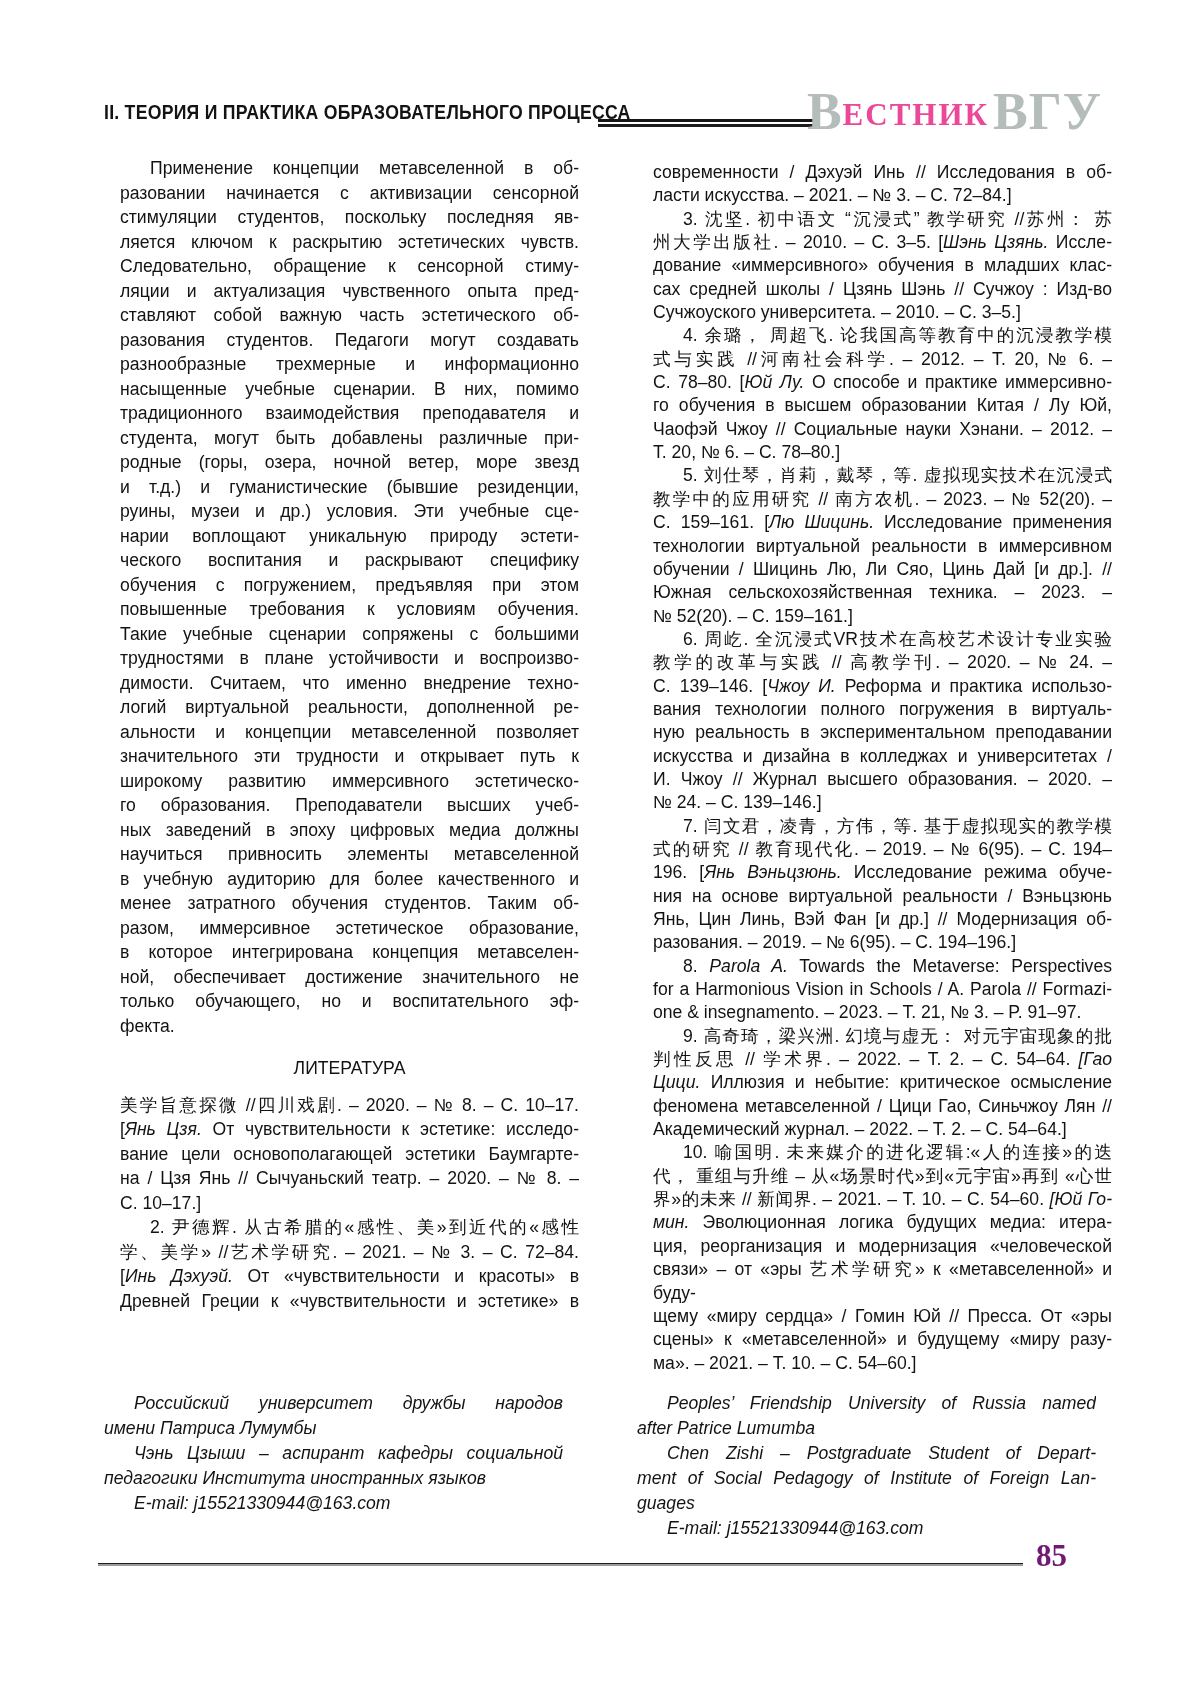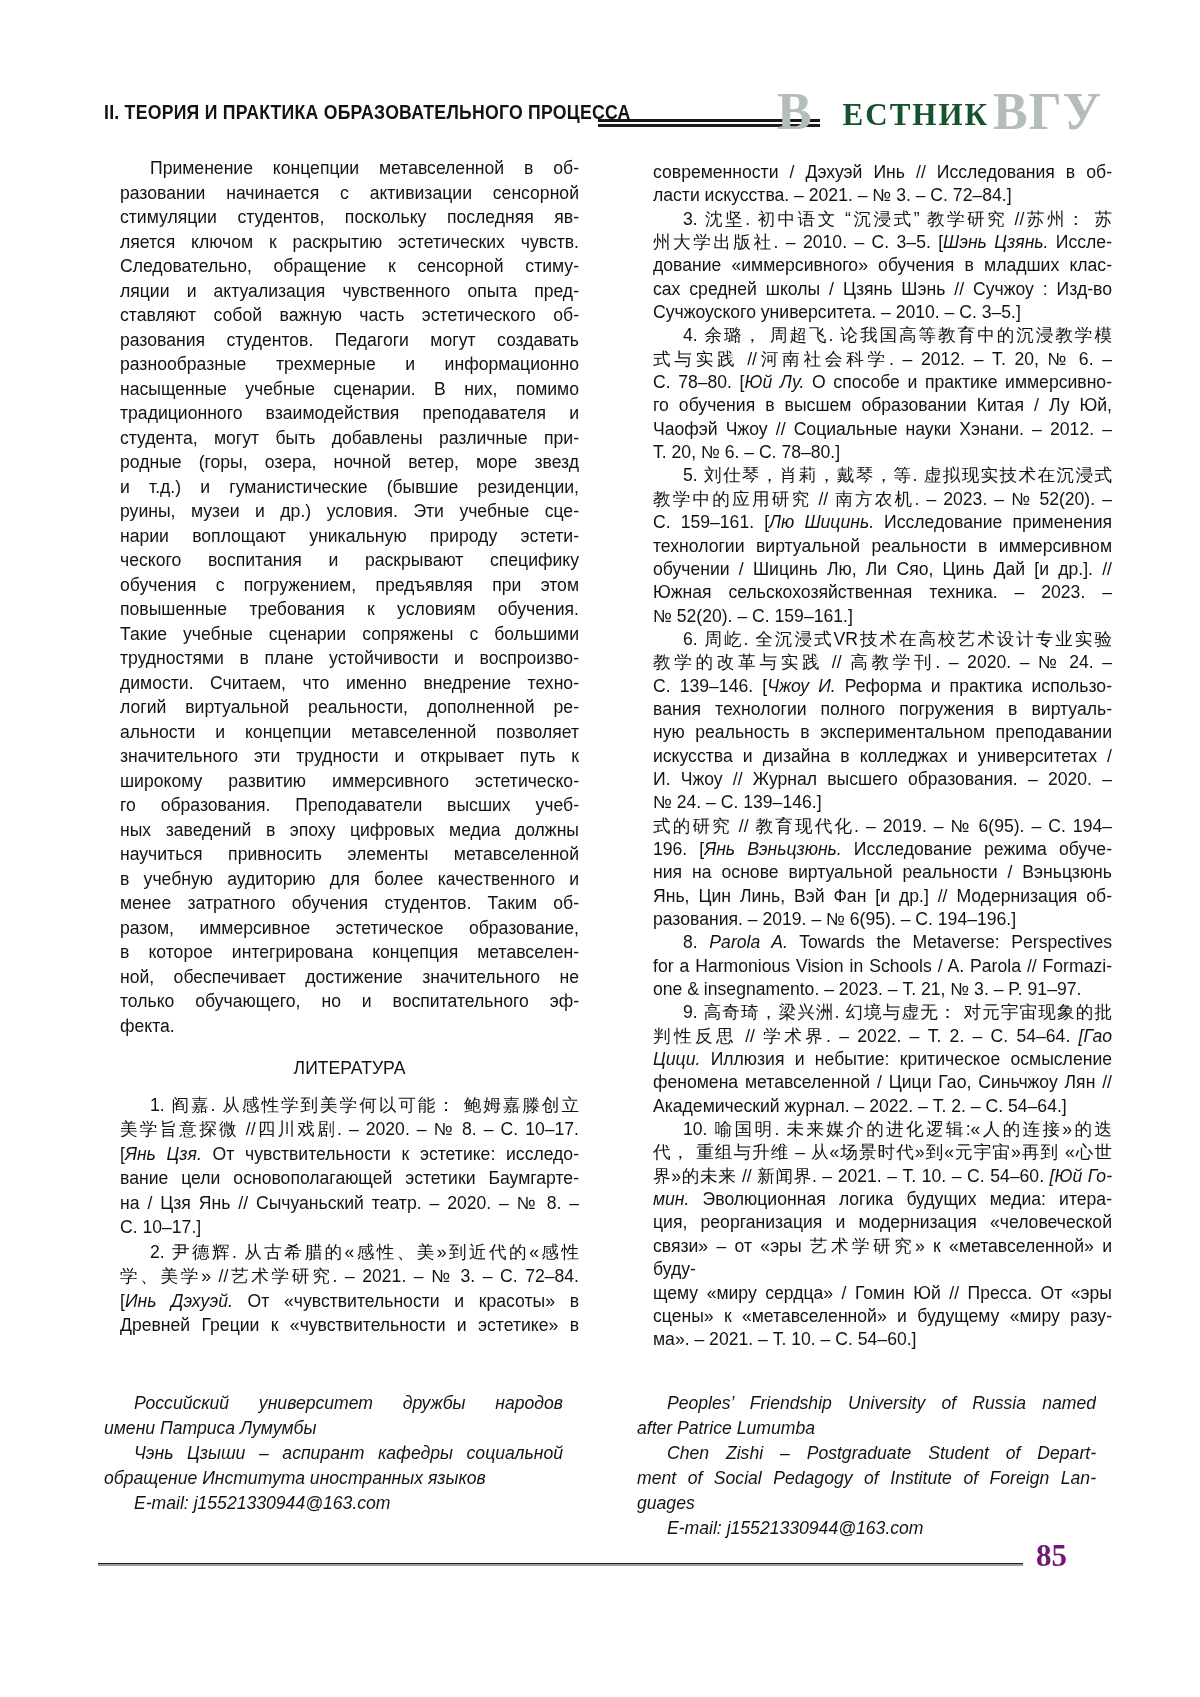--- a/index.html
+++ b/index.html
@@ -8,21 +8,21 @@
 
   
   .sec-title{position:absolute;left:104px;top:100px;font-size:21px;font-weight:700;
              white-space:nowrap;transform:scaleX(0.84);transform-origin:left top;letter-spacing:0.3px;}
   .hdr-rule{position:absolute;left:598px;top:119px;width:222px;}
   .hdr-rule::before{content:"";display:block;height:3px;background:#161616;margin-bottom:2px;}
   .hdr-rule::after{content:"";display:block;height:2.5px;background:#1c1c1c;}
   .logo{position:absolute;right:98px;top:86px;font-family:"Liberation Serif",serif;
         font-weight:700;white-space:nowrap;line-height:1;}
   .logo .big{font-size:52px;color:#b5bdba;letter-spacing:1px;vertical-align:-4px;}
-  .logo .small{font-size:31px;color:#14532d;letter-spacing:2px;margin-left:30px;}
+  .logo .small{font-size:31px;color:#ec4899;letter-spacing:2px;}
 
   
   .cols{position:absolute;left:120px;top:156px;width:992px;display:flex;gap:74px;}
   .col{width:459px;font-size:17.6px;}
   .col-left .line{line-height:24.5px;}
   .col-right{margin-top:5px;}
   .col-right .line{line-height:23.35px;}
   .line{text-align:justify;text-align-last:justify;overflow:hidden;}
   .line.last{text-align-last:left;}
   .line.indent{padding-left:30px;}
@@ -90,21 +90,20 @@
           <div class="line">разом, иммерсивное эстетическое образование,</div>
           <div class="line">в которое интегрирована концепция метавселен-</div>
           <div class="line">ной, обеспечивает достижение значительного не</div>
           <div class="line">только обучающего, но и воспитательного эф-</div>
           <div class="line last">фекта.</div>
         </div>
         <div class="block heading">
           <div class="line last">ЛИТЕРАТУРА</div>
         </div>
         <div class="block para">
-          <div class="line indent">1. 阎嘉.  从感性学到美学何以可能：  鲍姆嘉滕创立</div>
           <div class="line">美学旨意探微  //四川戏剧. – 2020. – № 8. – С. 10–17.</div>
           <div class="line">[<i>Янь Цзя.</i> От чувствительности к эстетике: исследо-</div>
           <div class="line">вание цели основополагающей эстетики Баумгарте-</div>
           <div class="line">на / Цзя Янь // Сычуаньский театр. – 2020. – № 8. –</div>
           <div class="line last">С. 10–17.]</div>
         </div>
         <div class="block para">
           <div class="line indent">2. 尹德辉.   从古希腊的«感性、美»到近代的«感性</div>
           <div class="line">学、美学»  //艺术学研究. – 2021. – № 3. – С. 72–84.</div>
           <div class="line">[<i>Инь Дэхуэй.</i> От «чувствительности и красоты» в</div>
@@ -144,20 +143,21 @@
           <div class="line indent">6. 周屹.  全沉浸式VR技术在高校艺术设计专业实验</div>
           <div class="line">教学的改革与实践 // 高教学刊. – 2020. – № 24. –</div>
           <div class="line">С. 139–146. [<i>Чжоу И.</i> Реформа и практика использо-</div>
           <div class="line">вания технологии полного погружения в виртуаль-</div>
           <div class="line">ную реальность в экспериментальном преподавании</div>
           <div class="line">искусства и дизайна в колледжах и университетах /</div>
           <div class="line">И. Чжоу // Журнал высшего образования. – 2020. –</div>
           <div class="line last">№ 24. – С. 139–146.]</div>
         </div>
         <div class="block para">
+          <div class="line indent">7. 闫文君，凌青，方伟，等.  基于虚拟现实的教学模</div>
           <div class="line">式的研究  // 教育现代化. – 2019. – № 6(95). – С. 194–</div>
           <div class="line">196. [<i>Янь Вэньцзюнь.</i> Исследование режима обуче-</div>
           <div class="line">ния на основе виртуальной реальности / Вэньцзюнь</div>
           <div class="line">Янь, Цин Линь, Вэй Фан [и др.] // Модернизация об-</div>
           <div class="line last">разования. – 2019. – № 6(95). – С. 194–196.]</div>
         </div>
         <div class="block para">
           <div class="line indent">8. <i>Parola A.</i> Towards the Metaverse: Perspectives</div>
           <div class="line">for a Harmonious Vision in Schools / A. Parola // Formazi-</div>
           <div class="line last">one &amp; insegnamento. – 2023. – Т. 21, № 3. – P. 91–97.</div>
@@ -183,21 +183,21 @@
       </div>
   </div>
 
   <div class="aff aff-left">
       <div class="block para">
         <div class="line indent">Российский  университет  дружбы  народов</div>
         <div class="line last">имени Патриса Лумумбы</div>
       </div>
       <div class="block para">
         <div class="line indent">Чэнь Цзыши – аспирант кафедры социальной</div>
-        <div class="line last">обращение Института иностранных языков</div>
+        <div class="line last">педагогики Института иностранных языков</div>
       </div>
       <div class="block para">
         <div class="line indent last">E-mail: j15521330944@163.com</div>
       </div>
     </div>
   <div class="aff aff-right">
       <div class="block para">
         <div class="line indent">Peoples’ Friendship University of Russia named</div>
         <div class="line last">after Patrice Lumumba</div>
       </div>

